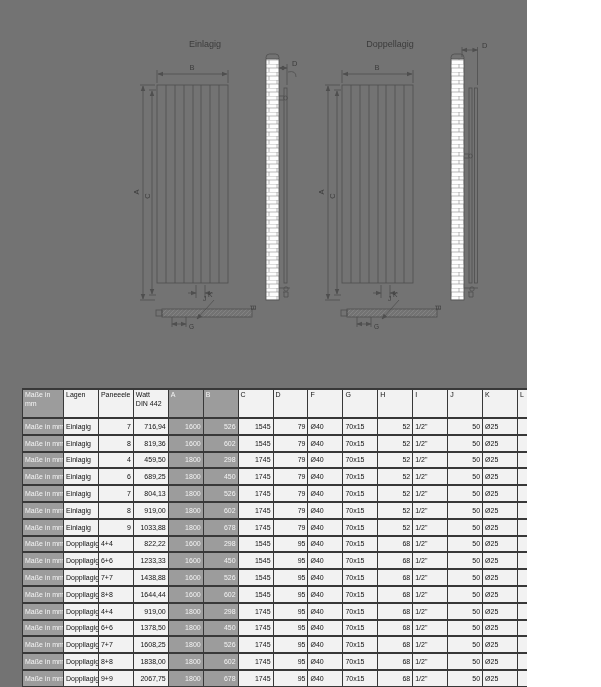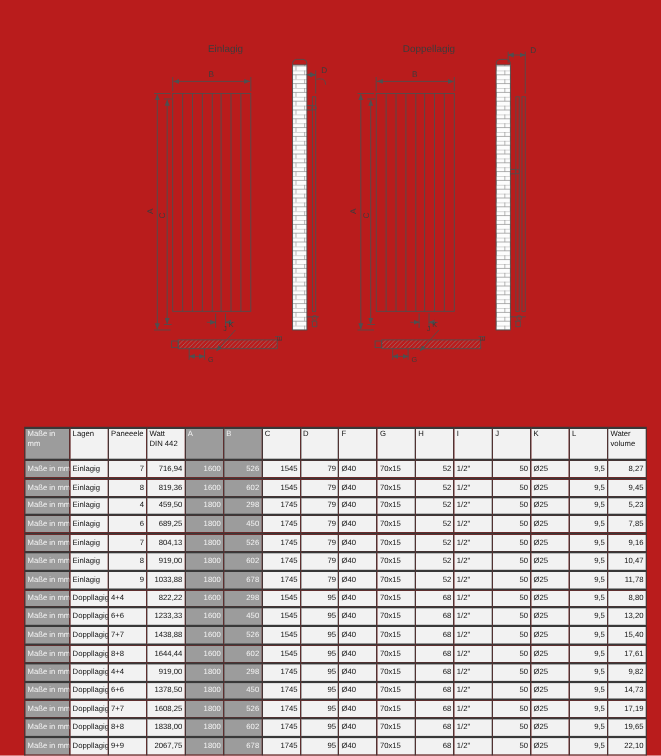--- a/index.html
+++ b/index.html
@@ -1,17 +1,17 @@
 <!DOCTYPE html>
 <html><head>
 <meta charset="utf-8">
 <style>
   html,body{margin:0;padding:0;background:#ffffff;}
   .sheet{
-    position:relative;width:601px;height:687px;background:#b91c1c;overflow:hidden;
+    position:relative;width:527px;height:687px;background:#737373;overflow:hidden;
     font-family:"Liberation Sans",sans-serif;
   }
   .drawings{position:absolute;top:0;left:0;}
   .drawings text{font-family:"Liberation Sans",sans-serif;fill:#3c3c3c;}
   .dwg-title{font-size:9px;}
   .dim-label{font-size:7.5px;}
   .dim-label-sm{font-size:6.5px;}
 
   table.spec{
     position:absolute;left:22px;top:388px;width:566px;

